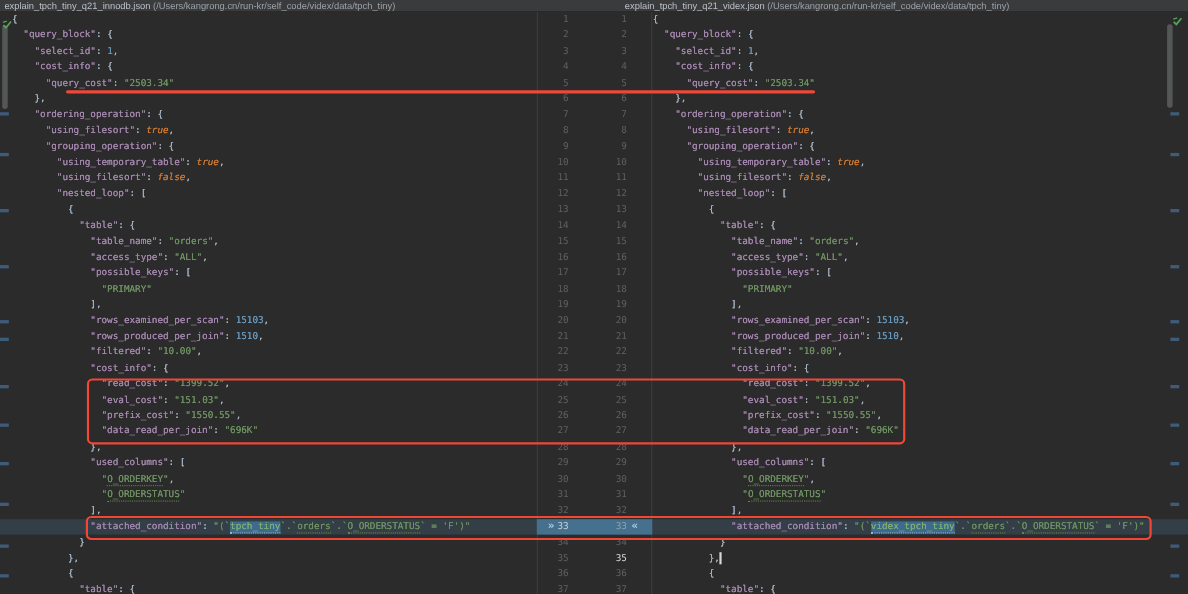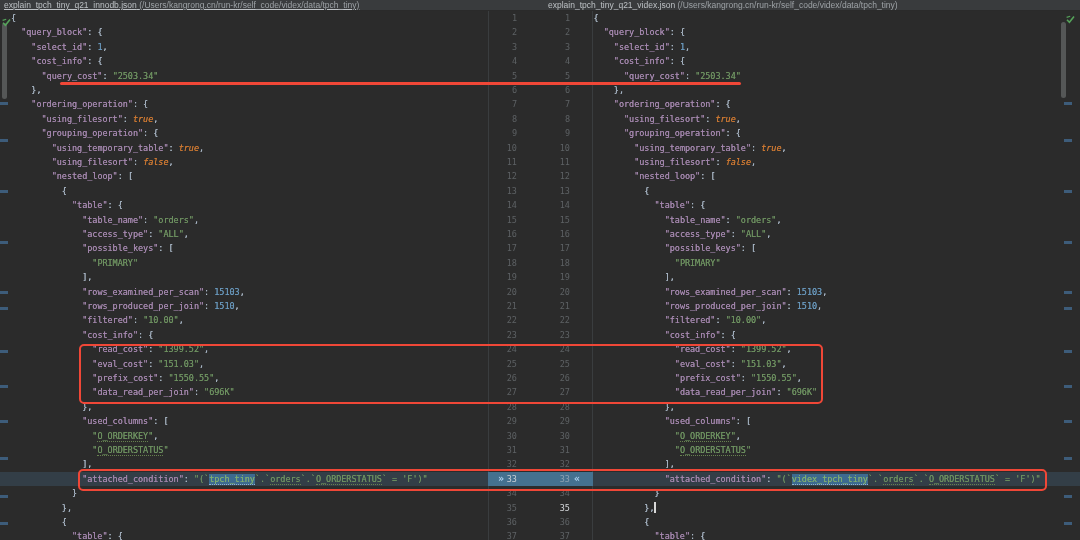--- a/index.html
+++ b/index.html
@@ -5,22 +5,22 @@
   html,body{margin:0;padding:0;background:#1e1e1e;}
   #app{position:relative;width:1080px;height:540px;overflow:hidden;background:#2b2b2b;
        font-family:"DejaVu Sans Mono",monospace;}
   
   #titlebar{position:absolute;left:0;top:0;width:1080px;height:11px;background:#393b3d;
             border-bottom:1px solid #2a2a2a;box-sizing:border-box;}
   .title{position:absolute;top:0;height:11px;line-height:11px;
          font-family:"Liberation Sans",sans-serif;font-size:8.5px;color:#bcc0c4;
          white-space:nowrap;}
   .title .path{color:#9da2a6;}
-  #title-left{left:4px;text-decoration:underline;}
-  #title-right{left:548px;}
+  #title-left{left:4px;}
+  #title-right{left:568px;}
   
   #body{position:absolute;left:0;top:11px;width:1080px;height:529px;}
   .vline{position:absolute;top:0;bottom:0;width:1px;background:#3a3d3f;z-index:1;}
   #vline-left{left:488px;}
   #vline-right{left:592px;}
   
   #changed-band{position:absolute;left:0;width:1080px;height:14.4px;background:#333e47;z-index:2;}
   #changed-connector{position:absolute;left:488px;width:105px;height:14.4px;background:#45718f;z-index:2;}
   
   .row{position:absolute;height:14.4px;line-height:14.4px;font-size:8.5px;letter-spacing:-0.037px;white-space:pre;z-index:3;text-shadow:0 0 0.45px currentColor;}

